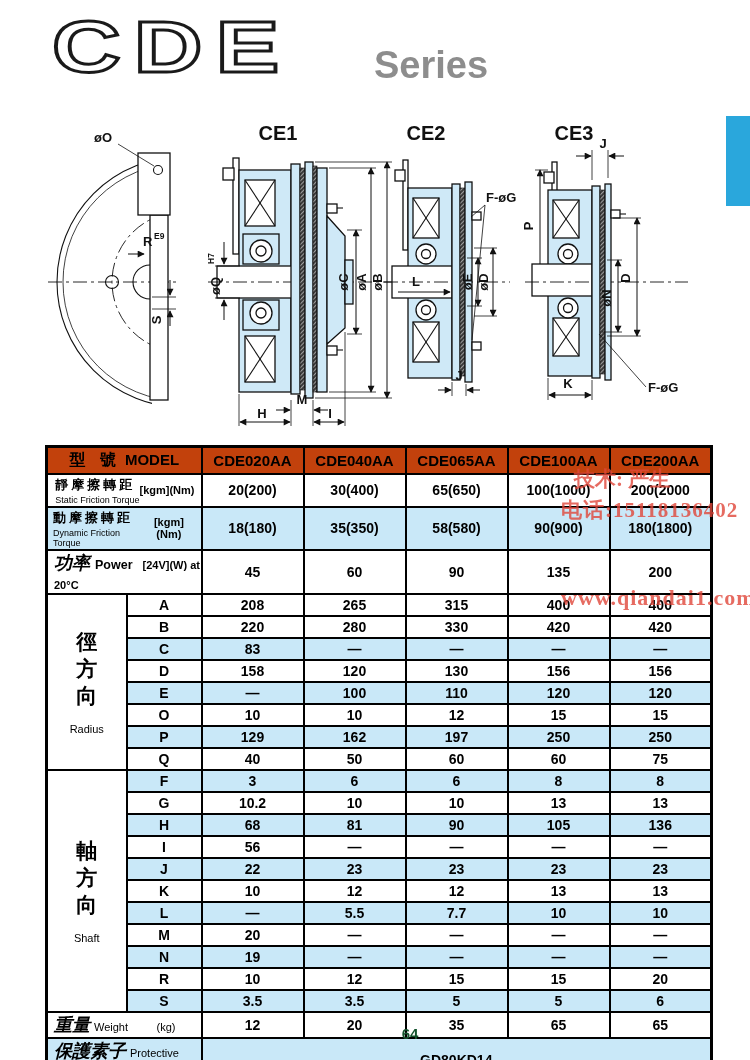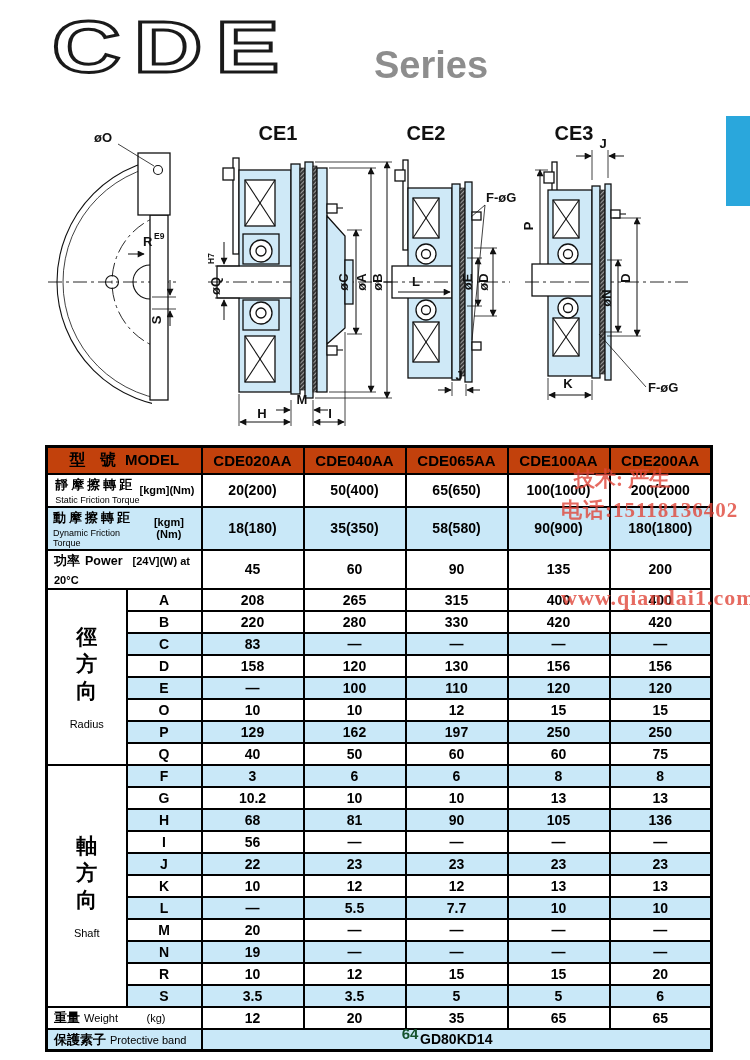--- a/index.html
+++ b/index.html
@@ -39,21 +39,21 @@
   .mh{font-weight:bold;}
   .mhz{font-size:16px;font-weight:bold;letter-spacing:5px;}
   .mhe{font-size:15px;font-weight:bold;margin-left:4px;}
   .mc{font-weight:bold;font-size:15px;}
   .spec-lbl{padding:1px 4px 1px 5px !important;}
   .sl{display:flex;align-items:center;justify-content:flex-end;}
   .sl .zh{font-weight:bold;font-size:13px;letter-spacing:3px;text-align:left;}
   .sl .en{font-size:9px;text-align:left;margin-top:1px;}
   .sl .unit{font-size:11px;font-weight:bold;padding-right:2px;}
   .pl{text-align:left !important;padding-left:6px !important;}
-  .pz{font-weight:bold;font-size:13px;}
+  .pz{font-weight:bold;font-size:18px;font-style:italic;}
   .pe{font-size:12.5px;font-weight:bold;margin-left:5px;}
   .pu{font-size:11px;font-weight:bold;margin-left:10px;}
   .pe2{font-size:11px;margin-left:4px;}
   .pu2{font-size:11px;margin-left:24px;}
   .wl{text-align:left !important;padding-left:6px !important;}
   .val{font-weight:bold;font-size:14px;}
   .ltr{font-weight:bold;font-size:14px;}
   .grp{background:#fff !important;vertical-align:middle;}
   .gz div{font-size:21px;font-weight:bold;line-height:27px;}
   .ge{font-size:11px;margin-top:14px;}
@@ -294,21 +294,21 @@
             <td colspan="2" class="spec-lbl">
            <div class="sl">
                 <div>
                   <div class="zh">靜摩擦轉距</div>
                   <div class="en">Static Friction Torque</div>
                 </div>
            <div class="unit">[kgm](Nm)</div>
               </div>
             </td>
             <td class="val">20(200)</td>
-            <td class="val">50(400)</td>
+            <td class="val">30(400)</td>
             <td class="val">65(650)</td>
             <td class="val">100(1000)</td>
             <td class="val">200(2000</td>
           </tr>
           <tr class="sh" style="height:33px">
             <td colspan="2" class="spec-lbl">
            <div class="sl">
                 <div>
                   <div class="zh">動摩擦轉距</div>
                   <div class="en">Dynamic Friction Torque</div>

